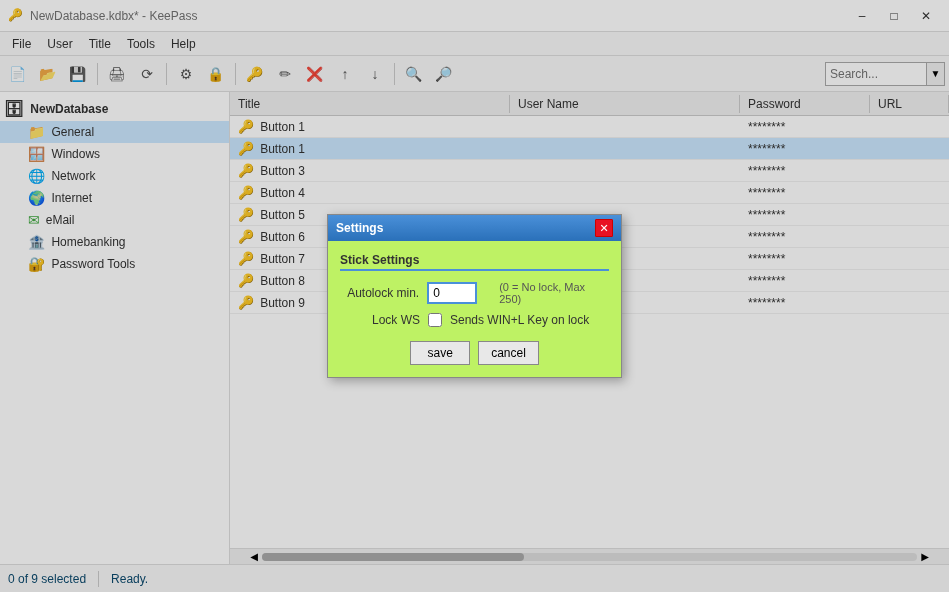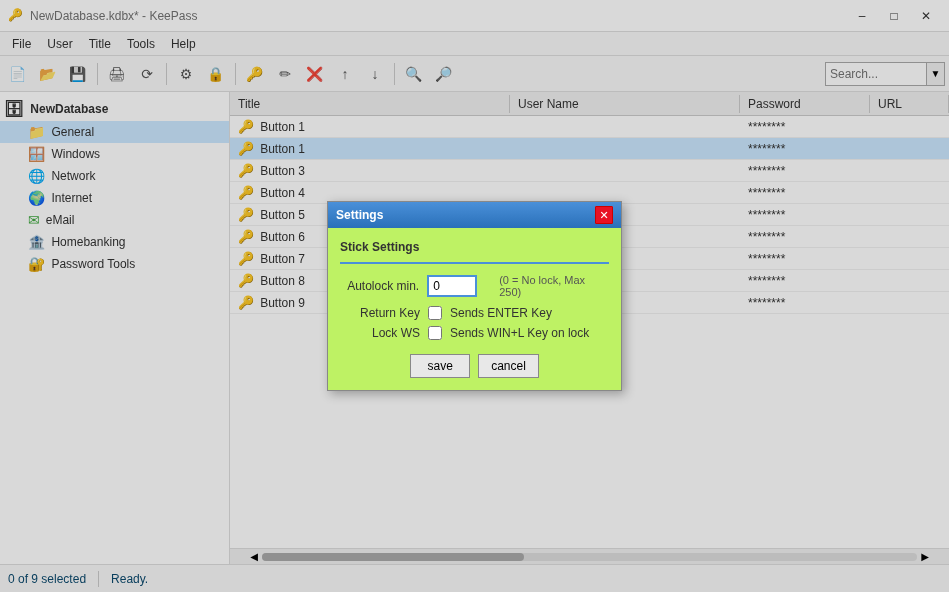--- a/index.html
+++ b/index.html
@@ -303,21 +303,21 @@
       border-radius: 1px;
     }
     .dialog-body {
       padding: 12px;
     }
     .dialog-section-title {
       font-size: 12px;
       font-weight: bold;
       color: #333;
       margin-bottom: 10px;
-      padding-bottom: 8px;
+      padding-bottom: 2px;
       border-bottom: 2px solid #4a90d9;
     }
     .dialog-row {
       display: flex;
       align-items: center;
       margin-bottom: 8px;
     }
     .dialog-label {
       font-size: 12px;
       color: #333;
@@ -589,25 +589,20 @@
 
     <div class="dialog-body">
       <div class="dialog-section-title">Stick Settings</div>
 
       <div class="dialog-row">
         <span class="dialog-label">Autolock min.</span>
         <input class="dialog-input" type="text" value="0" style="">
         <span class="dialog-hint">(0 = No lock, Max 250)</span>
       </div>
 
-      <div class="dialog-checkbox-row">
-        <span class="dialog-checkbox-label">Return Key</span>
-        <input type="checkbox" class="dialog-checkbox" style="">
-        <span class="dialog-checkbox-text">Sends ENTER Key</span>
-      </div>
 
       <div class="dialog-checkbox-row">
         <span class="dialog-checkbox-label">Lock WS</span>
         <input type="checkbox" class="dialog-checkbox" style="">
         <span class="dialog-checkbox-text">Sends WIN+L Key on lock</span>
       </div>
 
       <div class="dialog-buttons">
         <button class="dialog-btn">save</button>
         <button class="dialog-btn">cancel</button>

